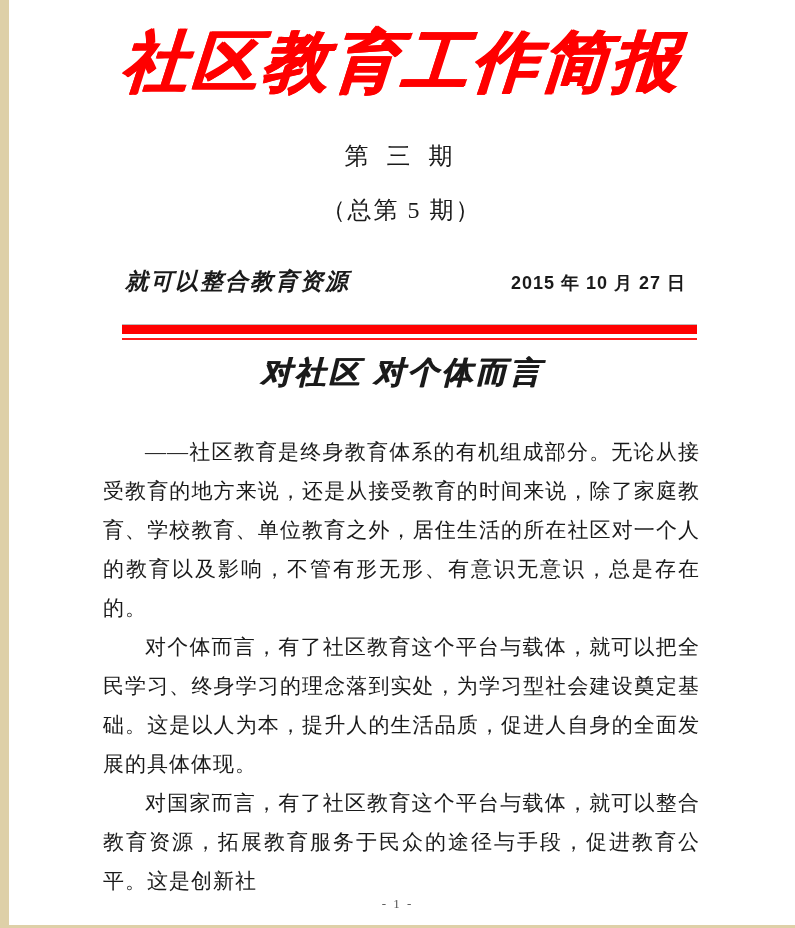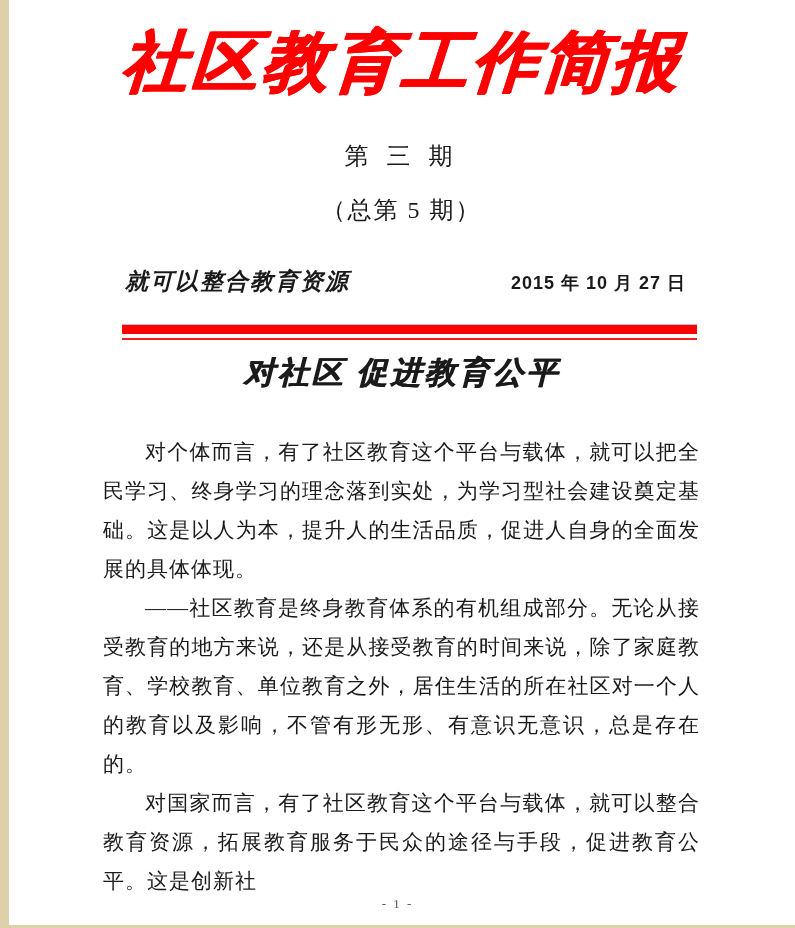--- a/index.html
+++ b/index.html
@@ -156,25 +156,25 @@
       <span class="publisher">就可以整合教育资源</span>
       <span class="issue-date">2015 年 10 月 27 日</span>
     </div>
 
     <div class="red-rule">
       <div class="thick"></div>
       <div class="thin"></div>
     </div>
 
 
-    <div class="article-title">对社区 促进教育公平</div>
+    <div class="article-title">对社区 对个体而言</div>
 
     <div class="article-body">
+      <p>——社区教育是终身教育体系的有机组成部分。无论从接受教育的地方来说，还是从接受教育的时间来说，除了家庭教育、学校教育、单位教育之外，居住生活的所在社区对一个人的教育以及影响，不管有形无形、有意识无意识，总是存在的。</p>
       <p>对个体而言，有了社区教育这个平台与载体，就可以把全民学习、终身学习的理念落到实处，为学习型社会建设奠定基础。这是以人为本，提升人的生活品质，促进人自身的全面发展的具体体现。</p>
-      <p>——社区教育是终身教育体系的有机组成部分。无论从接受教育的地方来说，还是从接受教育的时间来说，除了家庭教育、学校教育、单位教育之外，居住生活的所在社区对一个人的教育以及影响，不管有形无形、有意识无意识，总是存在的。</p>
       <p>对国家而言，有了社区教育这个平台与载体，就可以整合教育资源，拓展教育服务于民众的途径与手段，促进教育公平。这是创新社</p>
     </div>
 
   </div>
 
   <div class="page-number">- 1 -</div>
 
 </div>
 
 </body></html>

